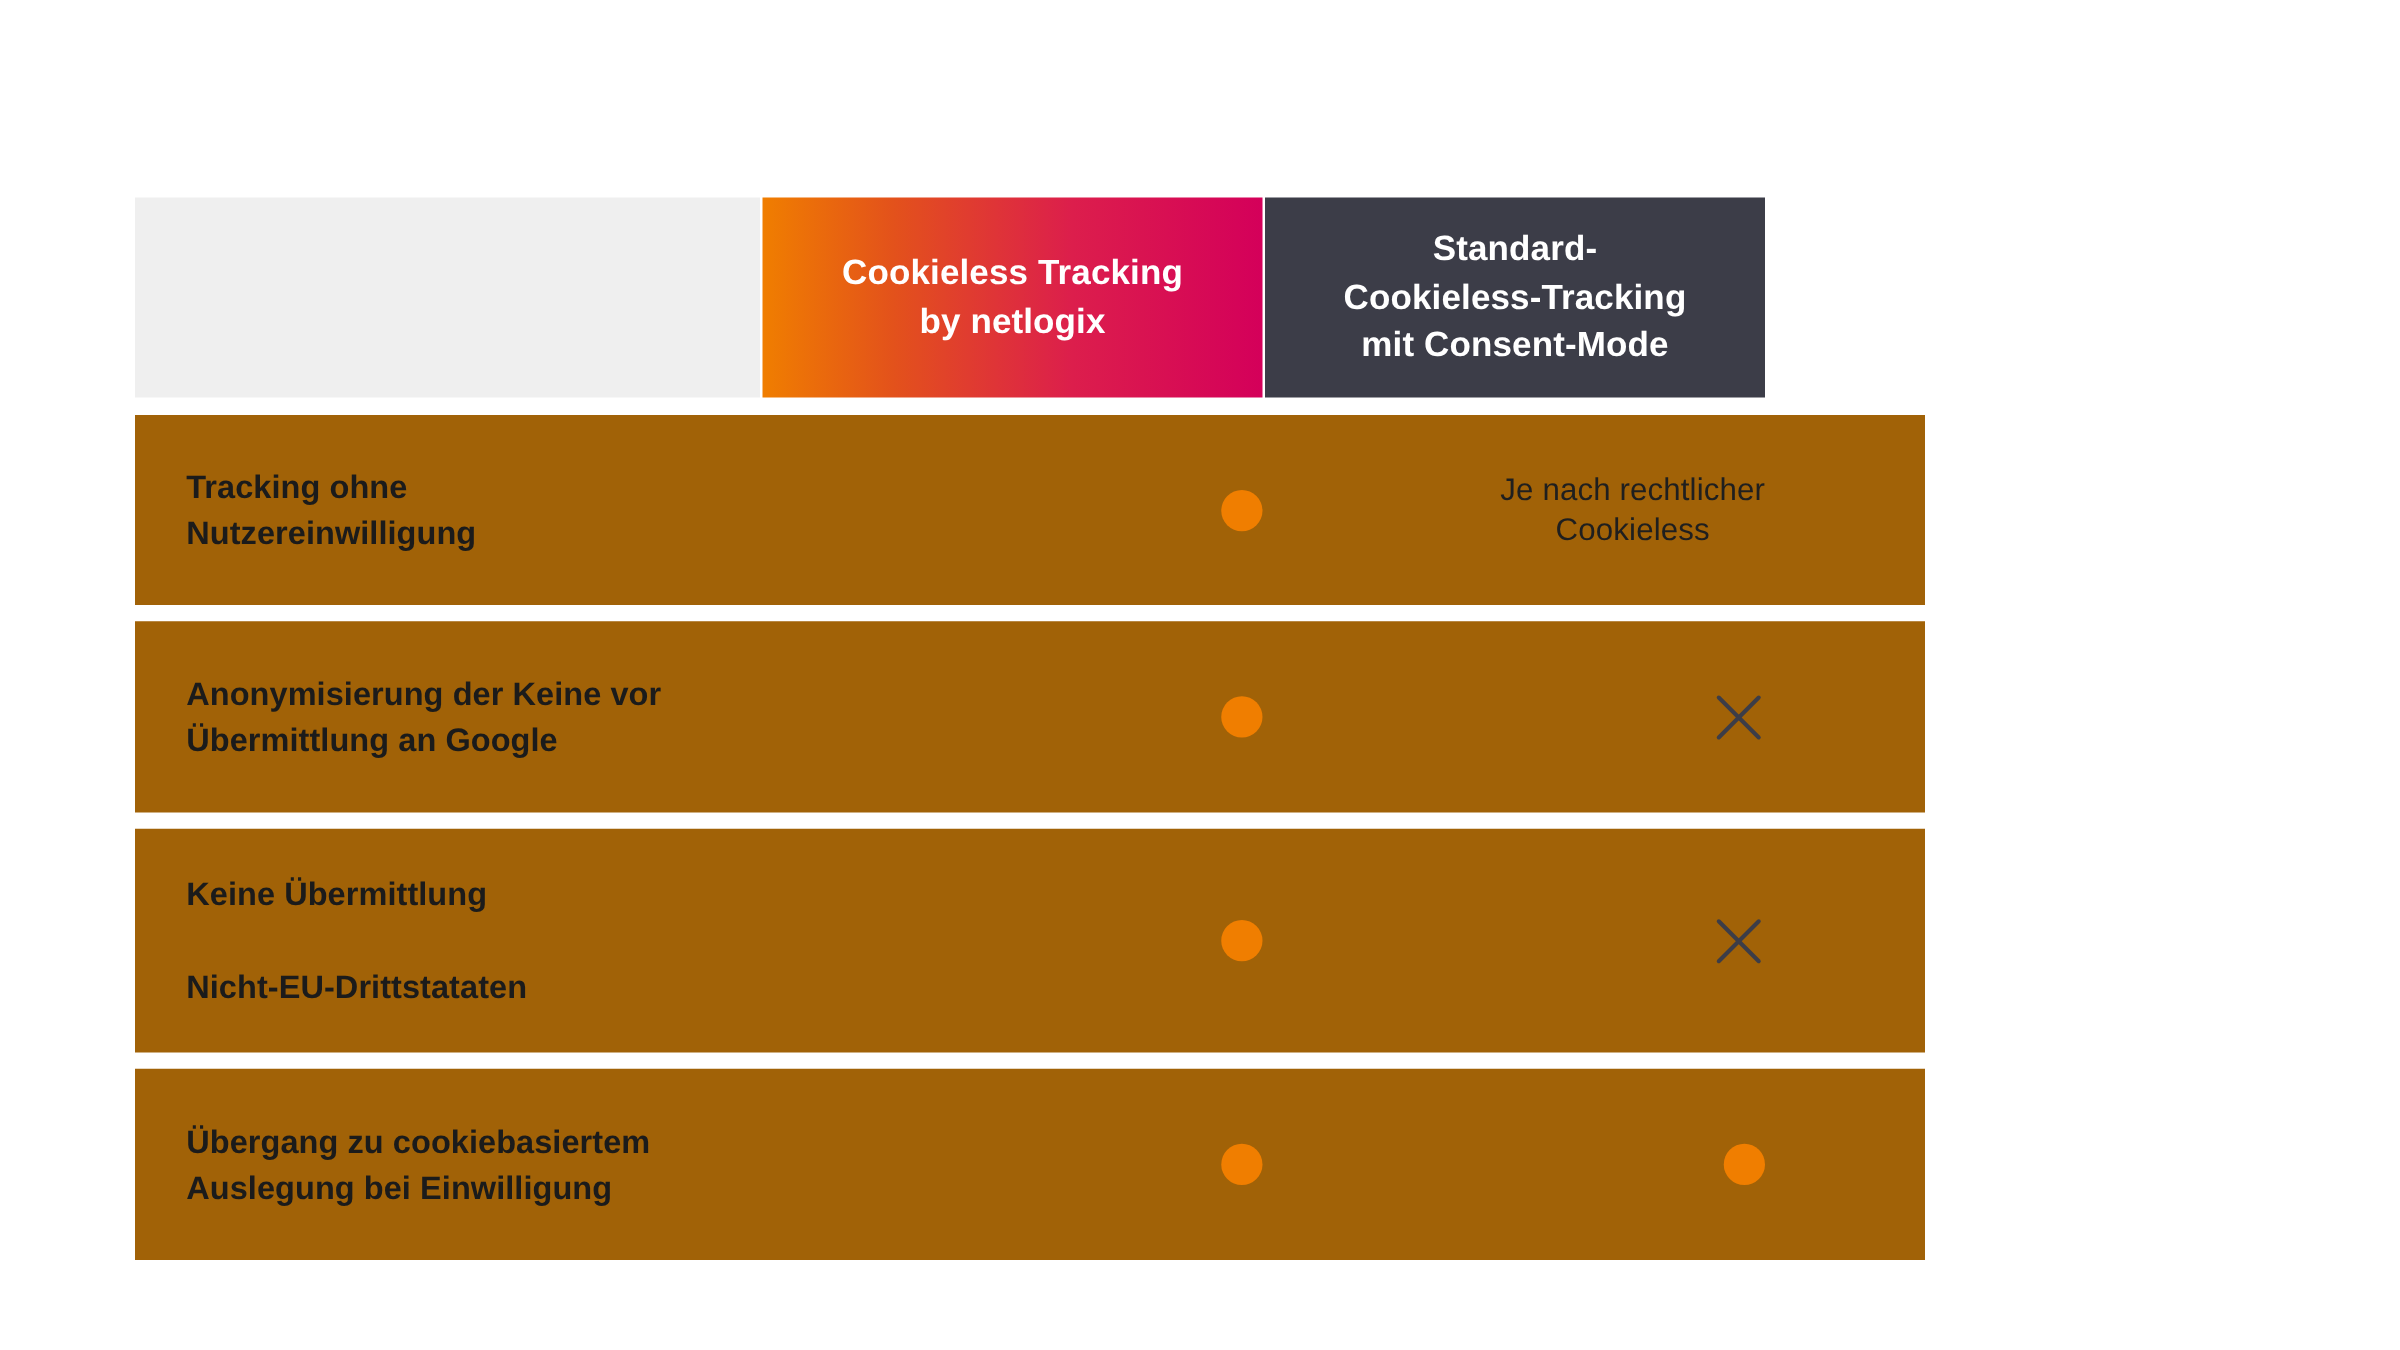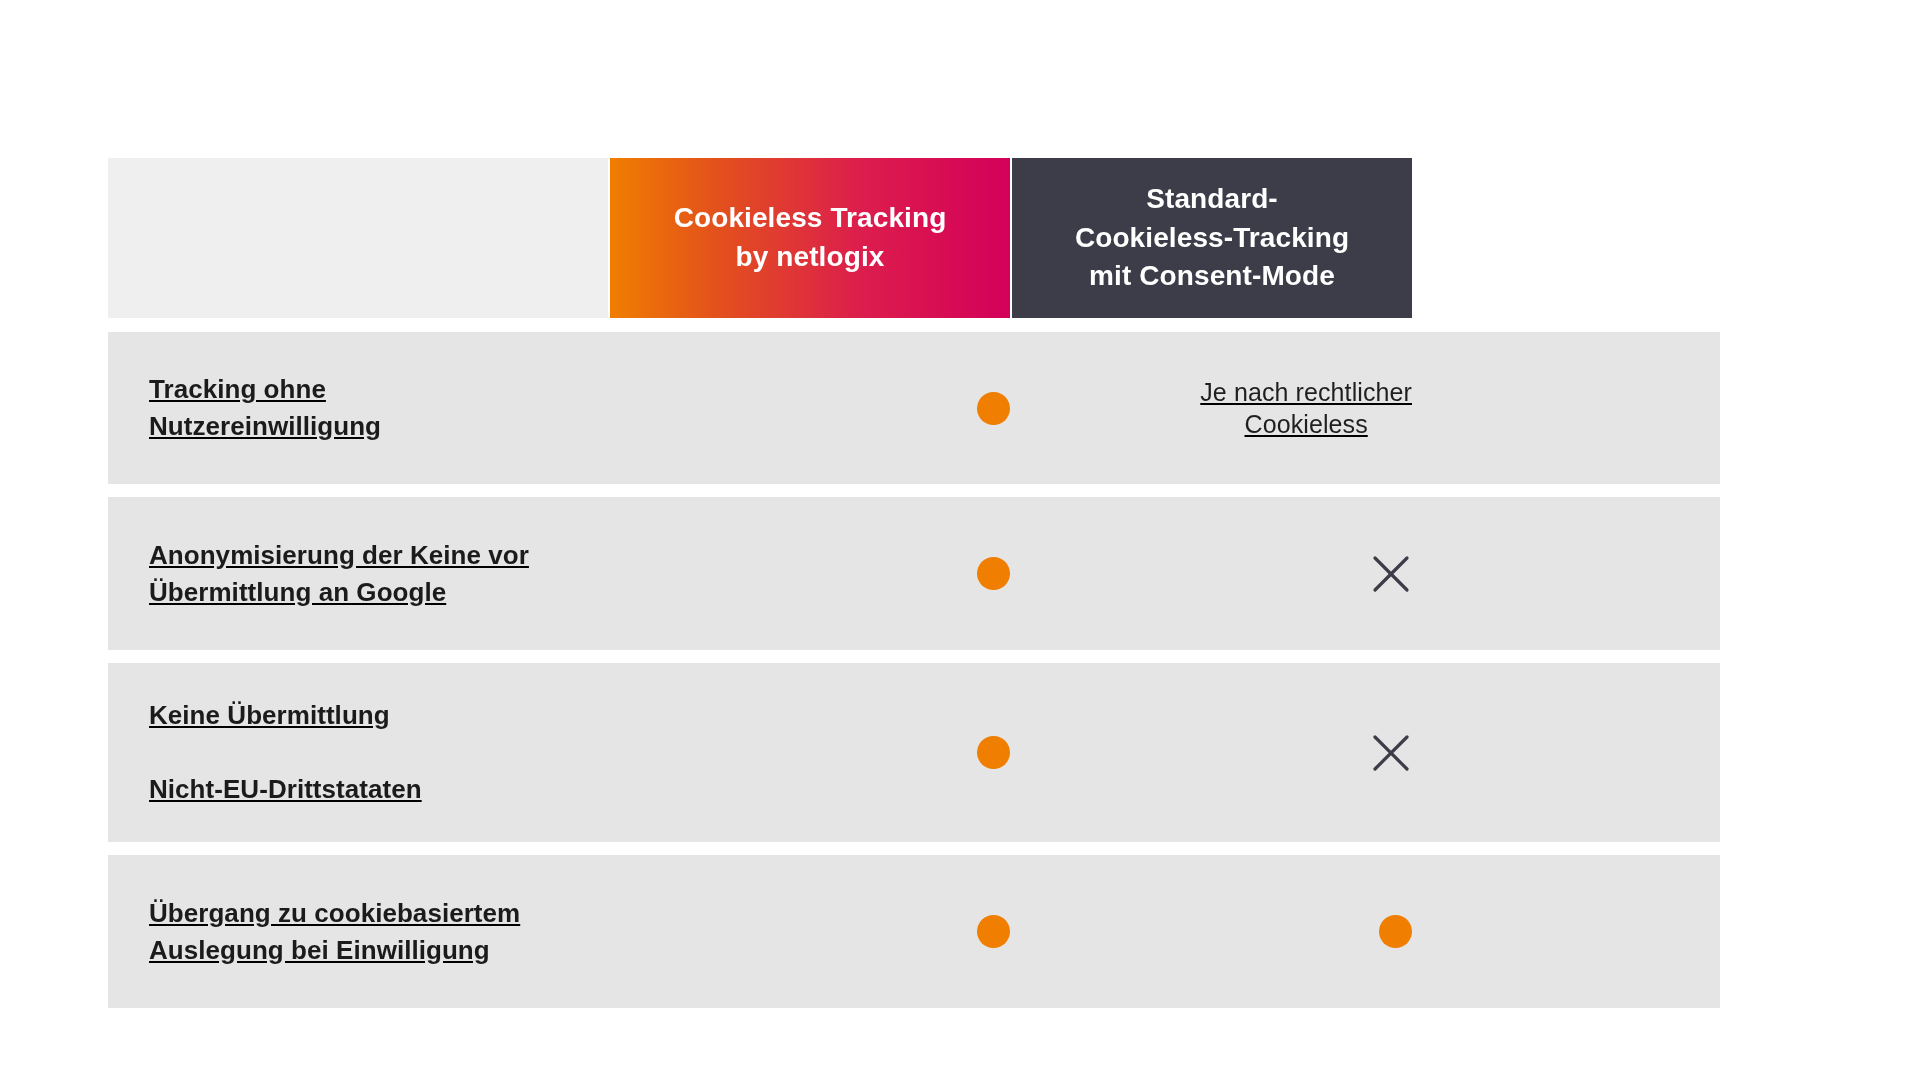--- a/index.html
+++ b/index.html
@@ -7,21 +7,21 @@
   html, body {
     width: 1920px;
     height: 1080px;
     background: #ffffff;
     font-family: "Liberation Sans", sans-serif;
     -webkit-font-smoothing: antialiased;
   }
 
   #page {
     position: relative;
-    width: 1720px;
+    width: 1540px;
     height: 1080px;
     background: #ffffff;
     overflow: hidden;
   }
 
   
   .comparison-table {
     position: absolute;
     left: 108px;
     top: 158px;
@@ -70,23 +70,22 @@
   .header-title {
     color: #ffffff;
     font-size: 28px;
     font-weight: 700;
     line-height: 1.38;
     letter-spacing: 0.1px;
   }
 
   
   .body-row {
-    background: #e5e5e5;
+    background: #a16207;
     margin-bottom: 13px;
-    text-decoration: underline;
   }
 
   .body-cell {
     display: flex;
     align-items: center;
     min-height: 140px;
     padding: 16px 0;
   }
 
   .feature-cell {

